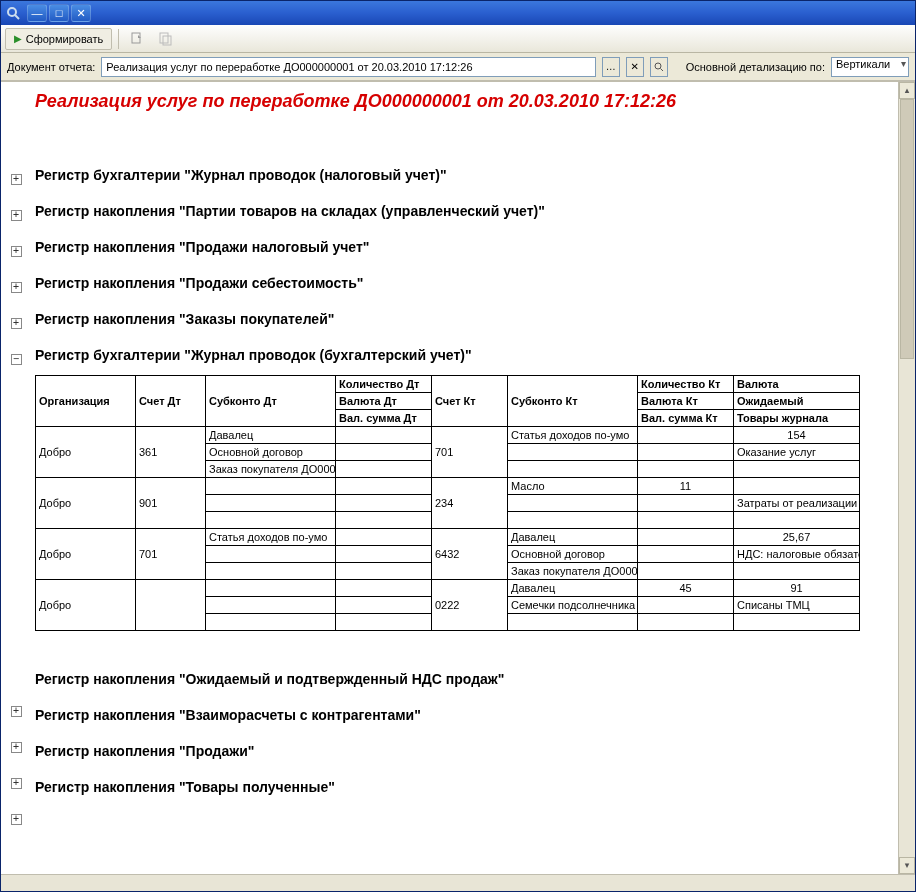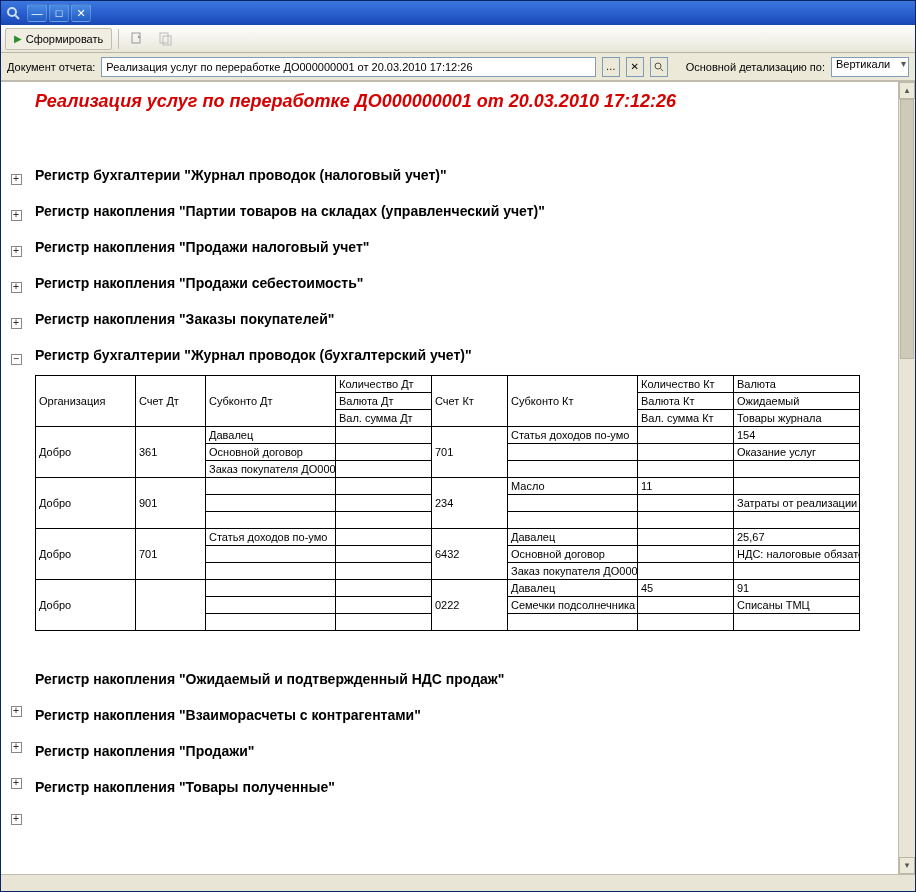--- a/index.html
+++ b/index.html
@@ -144,22 +144,22 @@
   }
   table.journal td, table.journal th {
     border:1px solid #000;
     font-size:11px;
     padding: 1px 3px;
     text-align:left;
     height: 17px;
     overflow:hidden;
     white-space:nowrap;
   }
-  table.journal th { font-weight:normal; }
-  table.journal .num { text-align:left; }
+  table.journal th { font-weight:bold; }
+  table.journal .num { text-align:center; }
   .vscroll {
     width:17px;background:#e8e5d6;border-left:1px solid #c0bdae;position:relative;
   }
   .vscroll .up,.vscroll .down{height:17px;background:#ece9d8;border:1px solid #b9b6a3;font-size:9px;text-align:center;line-height:15px;color:#555;cursor:pointer;}
   .vscroll .down{position:absolute;bottom:0;left:0;right:0;}
   .vscroll .thumb{position:absolute;top:17px;left:1px;right:1px;height:260px;background:#cfcab8;border:1px solid #b9b6a3;}
   .hscroll{height:17px;background:#e8e5d6;border-top:1px solid #c0bdae;display:flex;}
 </style>
 </head>
 <body>

